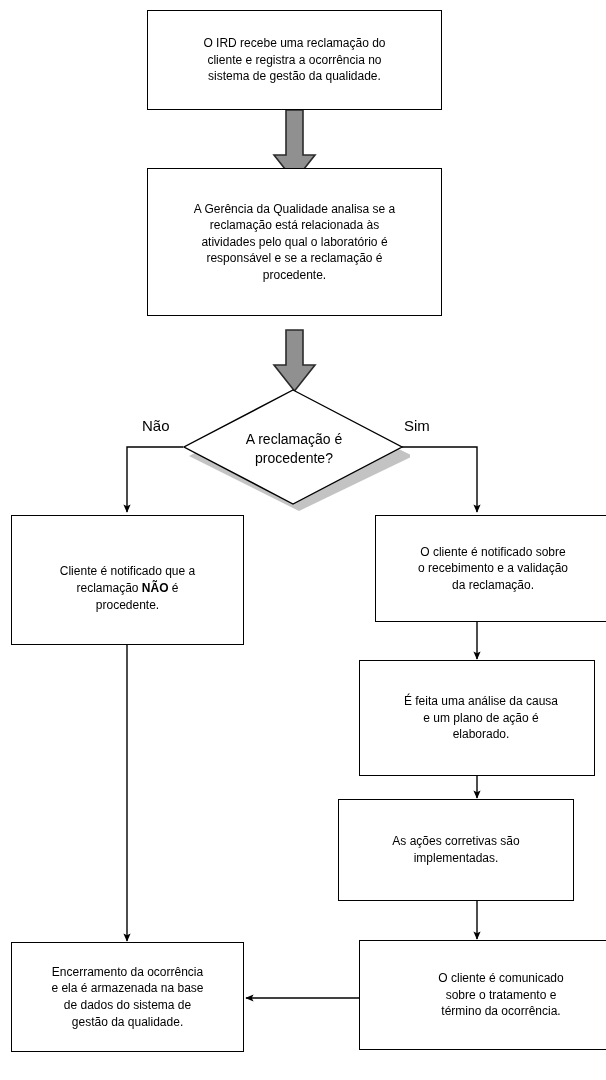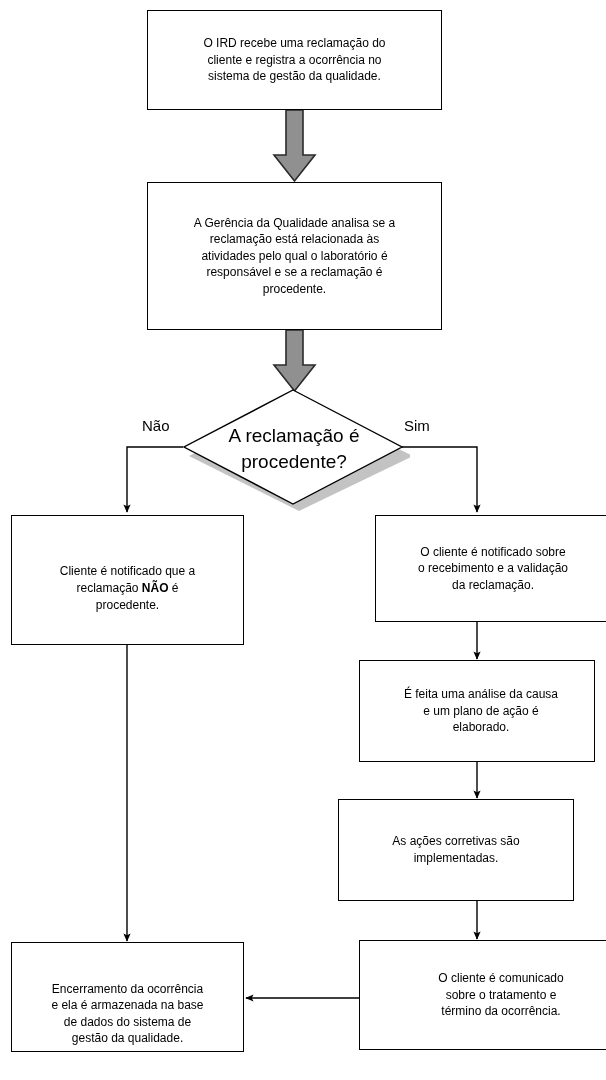--- a/index.html
+++ b/index.html
@@ -51,21 +51,21 @@
   .decision-label {
     position: absolute;
     left: 0;
     top: 0;
     width: 100%;
     height: 100%;
     display: flex;
     align-items: center;
     justify-content: center;
     text-align: center;
-    font-size: 19px;
+    font-size: 14px;
     line-height: 1.38;
     white-space: pre-line;
     pointer-events: none;
   }
   
   .edge-label {
     position: absolute;
     font-size: 15px;
     line-height: 1;
     white-space: nowrap;
@@ -122,21 +122,21 @@
 
     <path d="M286,330 L303,330 L303,365 L315,365 L294.5,391 L274,365 L286,365 Z" fill="#909090" stroke="#2b2b2b" stroke-width="1.6" stroke-linejoin="miter"></path>
   </svg>
 
   <div class="node" style="left:147px; top:10px; width:295px; height:100px;">
     <span class="node-text">O IRD recebe uma reclamação do
 cliente e registra a ocorrência no
 sistema de gestão da qualidade.</span>
   </div>
 
-  <div class="node" style="left:147px; top:182px; width:295px; height:148px;">
+  <div class="node" style="left:147px; top:168px; width:295px; height:148px;">
     <span class="node-text">A Gerência da Qualidade  analisa se a
 reclamação está relacionada às
 atividades pelo qual o laboratório é
 responsável e se a reclamação é
 procedente.</span>
   </div>
 
   <div class="decision-wrap" style="left:178px; top:386px; width:232px; height:126px;">
     <svg viewBox="0 0 232 126" width="232" height="126">
       <polygon points="115,10 229,65 115,120 5,65" fill="#b9b9b9" opacity="0.85" transform="translate(6,5)"></polygon>
@@ -161,37 +161,37 @@
 procedente.</span>
     </span>
   </div>
 
   <div class="node" style="left:359px; top:515px; width:236px; height:107px;margin-left:16px;">
     <span class="node-text">O cliente é notificado sobre
 o  recebimento e a validação
 da reclamação.</span>
   </div>
 
-  <div class="node" style="left:359px; top:660px; width:236px; height:102px;padding-left:16px;">
+  <div class="node" style="left:359px; top:660px; width:236px; height:116px;padding-left:16px;">
     <span class="node-text">É feita uma análise da causa
 e um plano de ação é
 elaborado.</span>
   </div>
 
   <div class="node" style="left:338px; top:799px; width:236px; height:102px;">
     <span class="node-text">As ações corretivas são
 implementadas.</span>
   </div>
 
   <div class="node" style="left:359px; top:940px; width:284px; height:110px;">
     <span class="node-text">O cliente é comunicado
 sobre o tratamento e
 término da ocorrência.</span>
   </div>
 
-  <div class="node" style="left:11px; top:942px; width:233px; height:110px;align-items:flex-end;">
+  <div class="node" style="left:11px; top:942px; width:233px; height:110px;">
     <span class="node-text">Encerramento da ocorrência
 e ela é armazenada na base
 de dados do sistema de
 gestão da qualidade.</span>
   </div>
 
 </div>
 
 </body></html>

